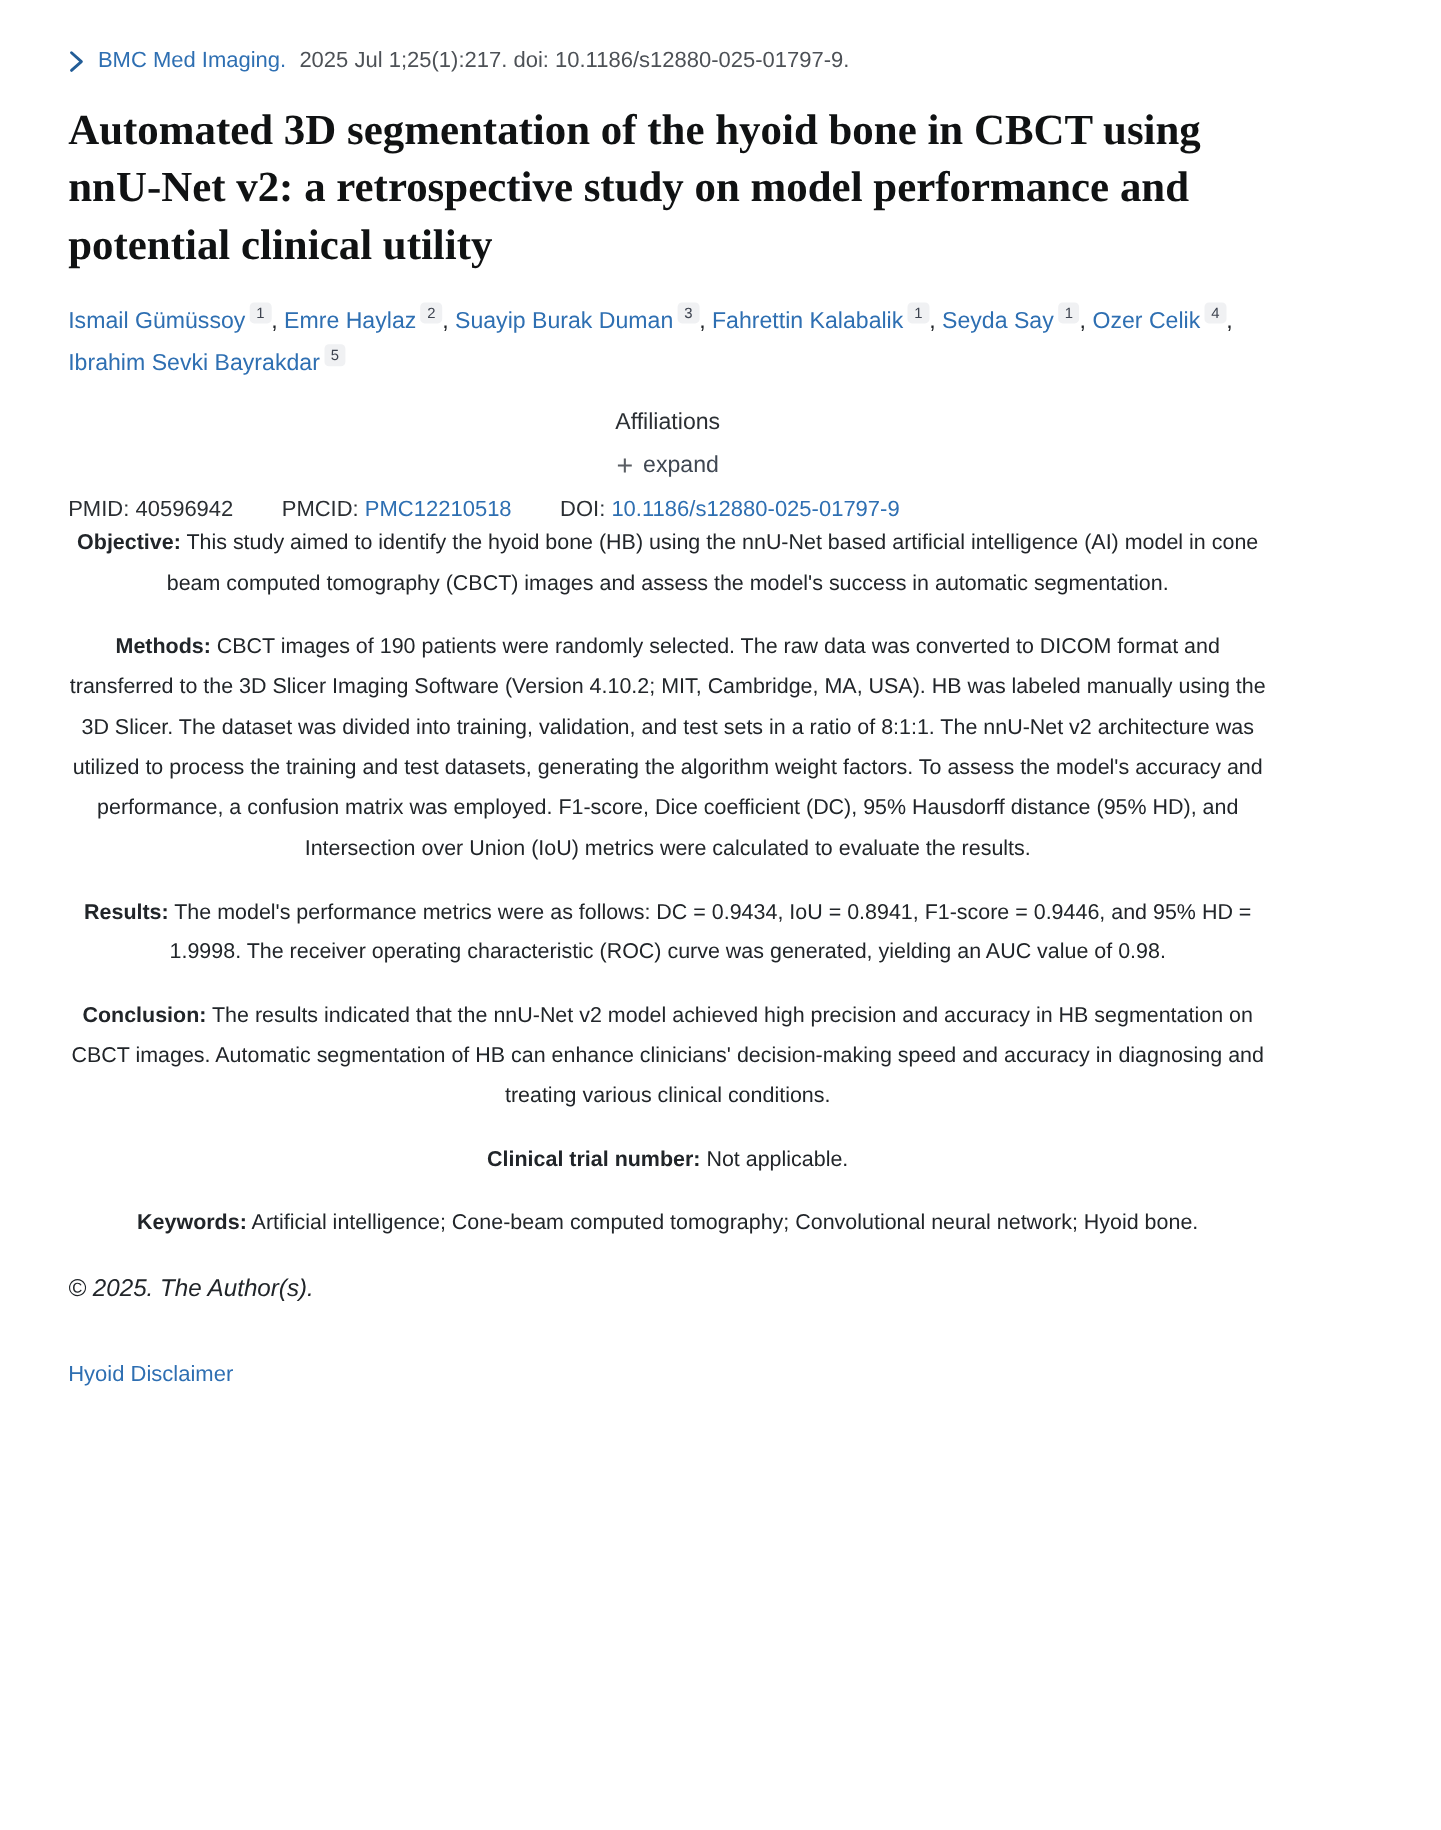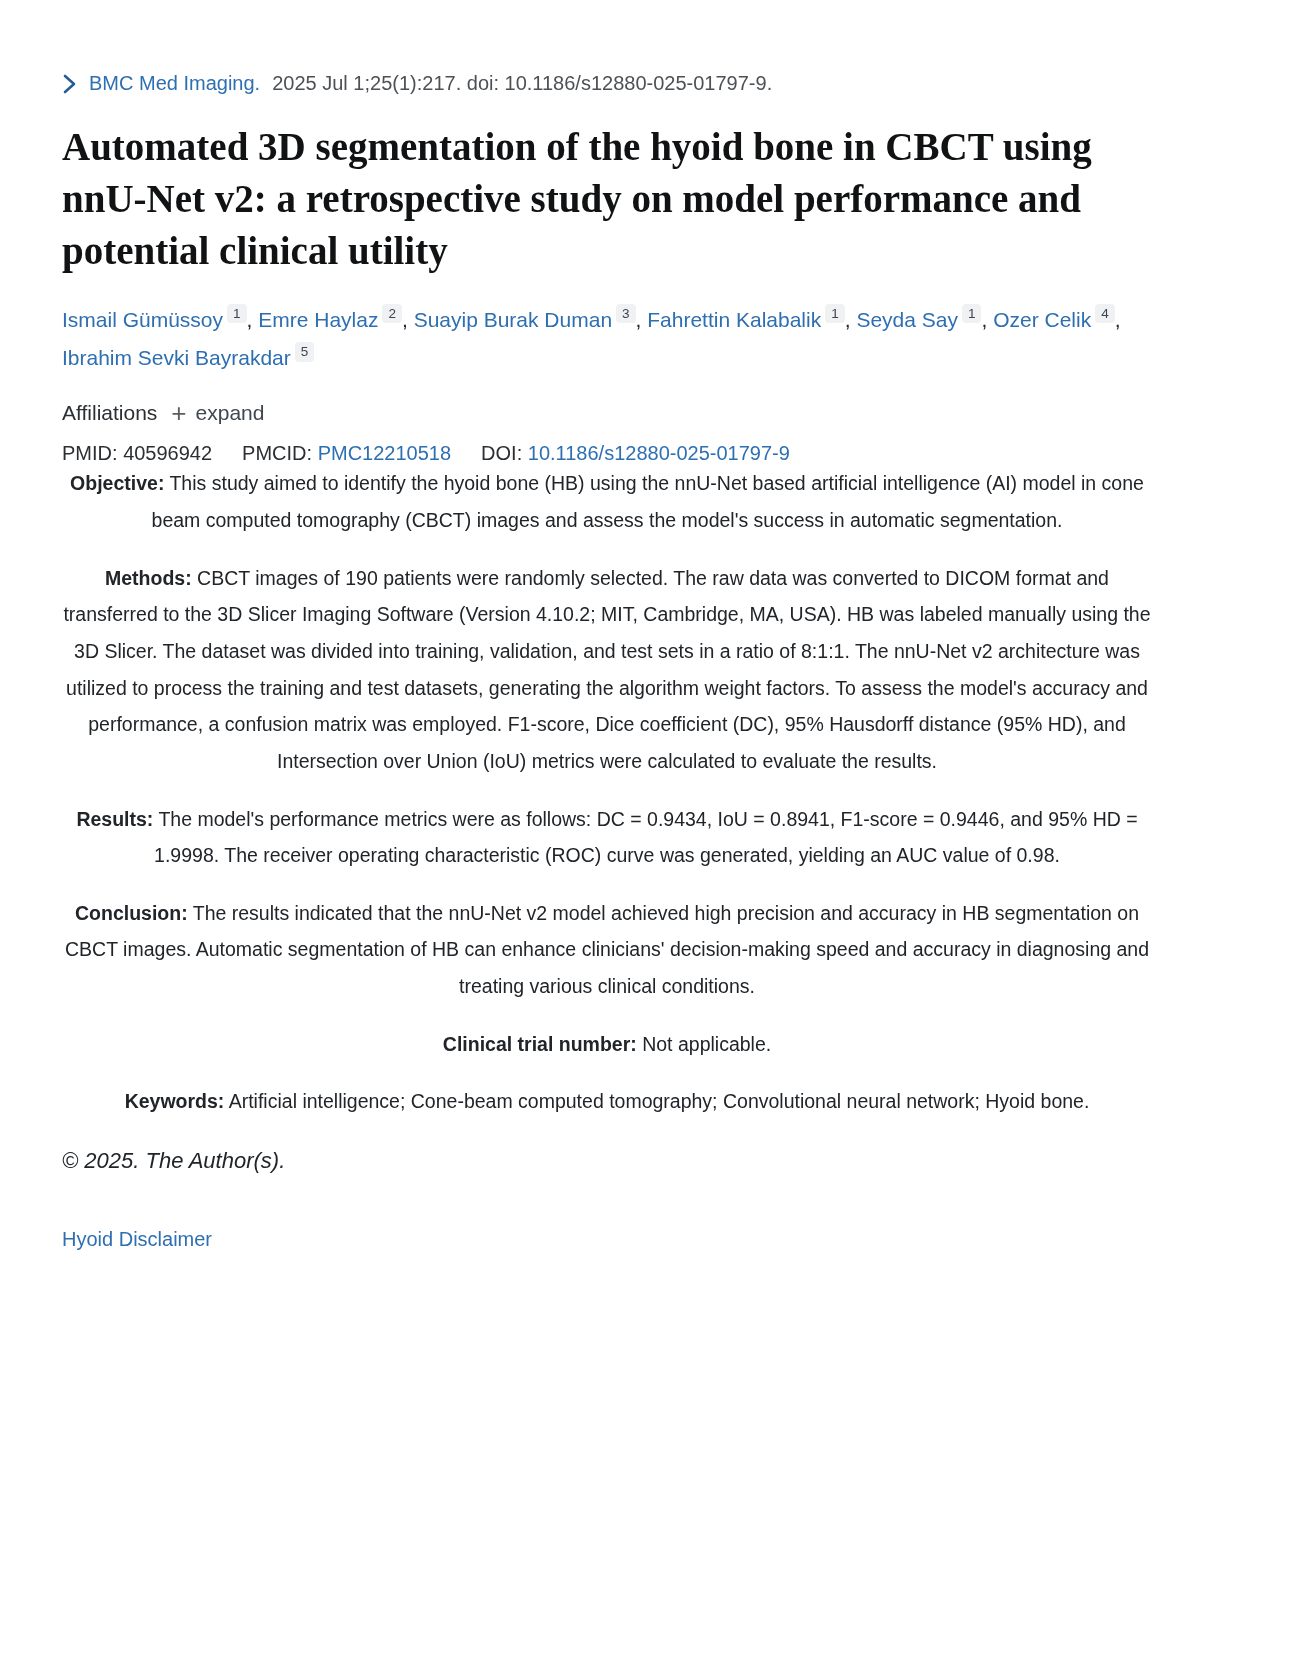--- a/index.html
+++ b/index.html
@@ -12,21 +12,21 @@
   *{box-sizing:border-box;}
   html,body{margin:0;padding:0;background:#ffffff;}
   body{
     font-family:"Liberation Sans", sans-serif;
     color:var(--text);
     -webkit-font-smoothing:antialiased;
   }
   .page{
     width:1310px;
     min-height:1664px;
-    padding:72px 158px 70px 62px;
+    padding:44px 158px 70px 62px;
   }
 
   
   .cite-row{
     display:flex;
     align-items:center;
     gap:12px;
     font-size:20px;
   }
   .chev{
@@ -81,20 +81,21 @@
   }
   .author-sep{color:var(--text);}
 
   
   .affil-row{
     margin-top:22px;
     font-size:21px;
     display:flex;
     align-items:center;
     gap:14px;
+    flex-direction:column;
   }
   .affil-label{color:#2b2f33;}
   .expand-btn{
     display:inline-flex;
     align-items:center;
     gap:9px;
     background:none;
     border:none;
     padding:0;
     font:inherit;
@@ -106,21 +107,21 @@
     font-weight:400;
     color:#5a5e63;
     line-height:1;
   }
 
   
   .ids-row{
     margin-top:16px;
     font-size:20px;
     display:flex;
-    gap:30px;
+    gap:44px;
     align-items:baseline;
   }
   .id-group{white-space:nowrap;}
   .id-label{color:#2b2f33;}
   .id-value{color:#2b2f33;}
   .id-link{color:var(--link);text-decoration:none;cursor:pointer;}
 
   
   h2.abstract-heading{
     font-family:"Liberation Serif", serif;

